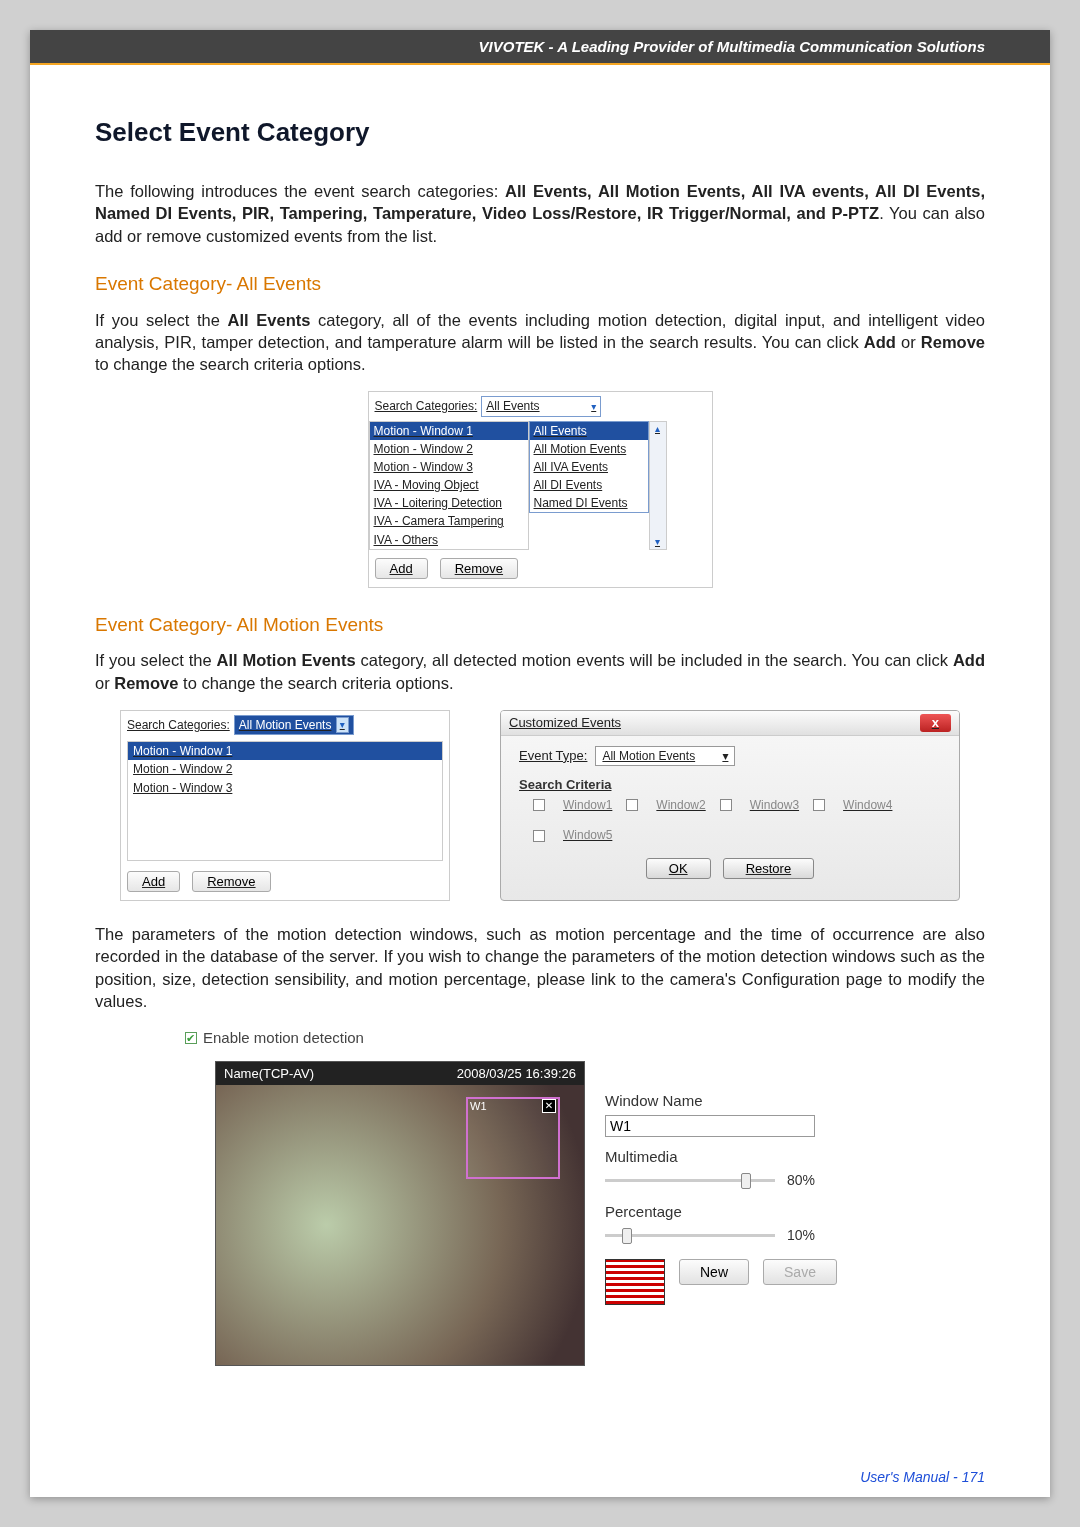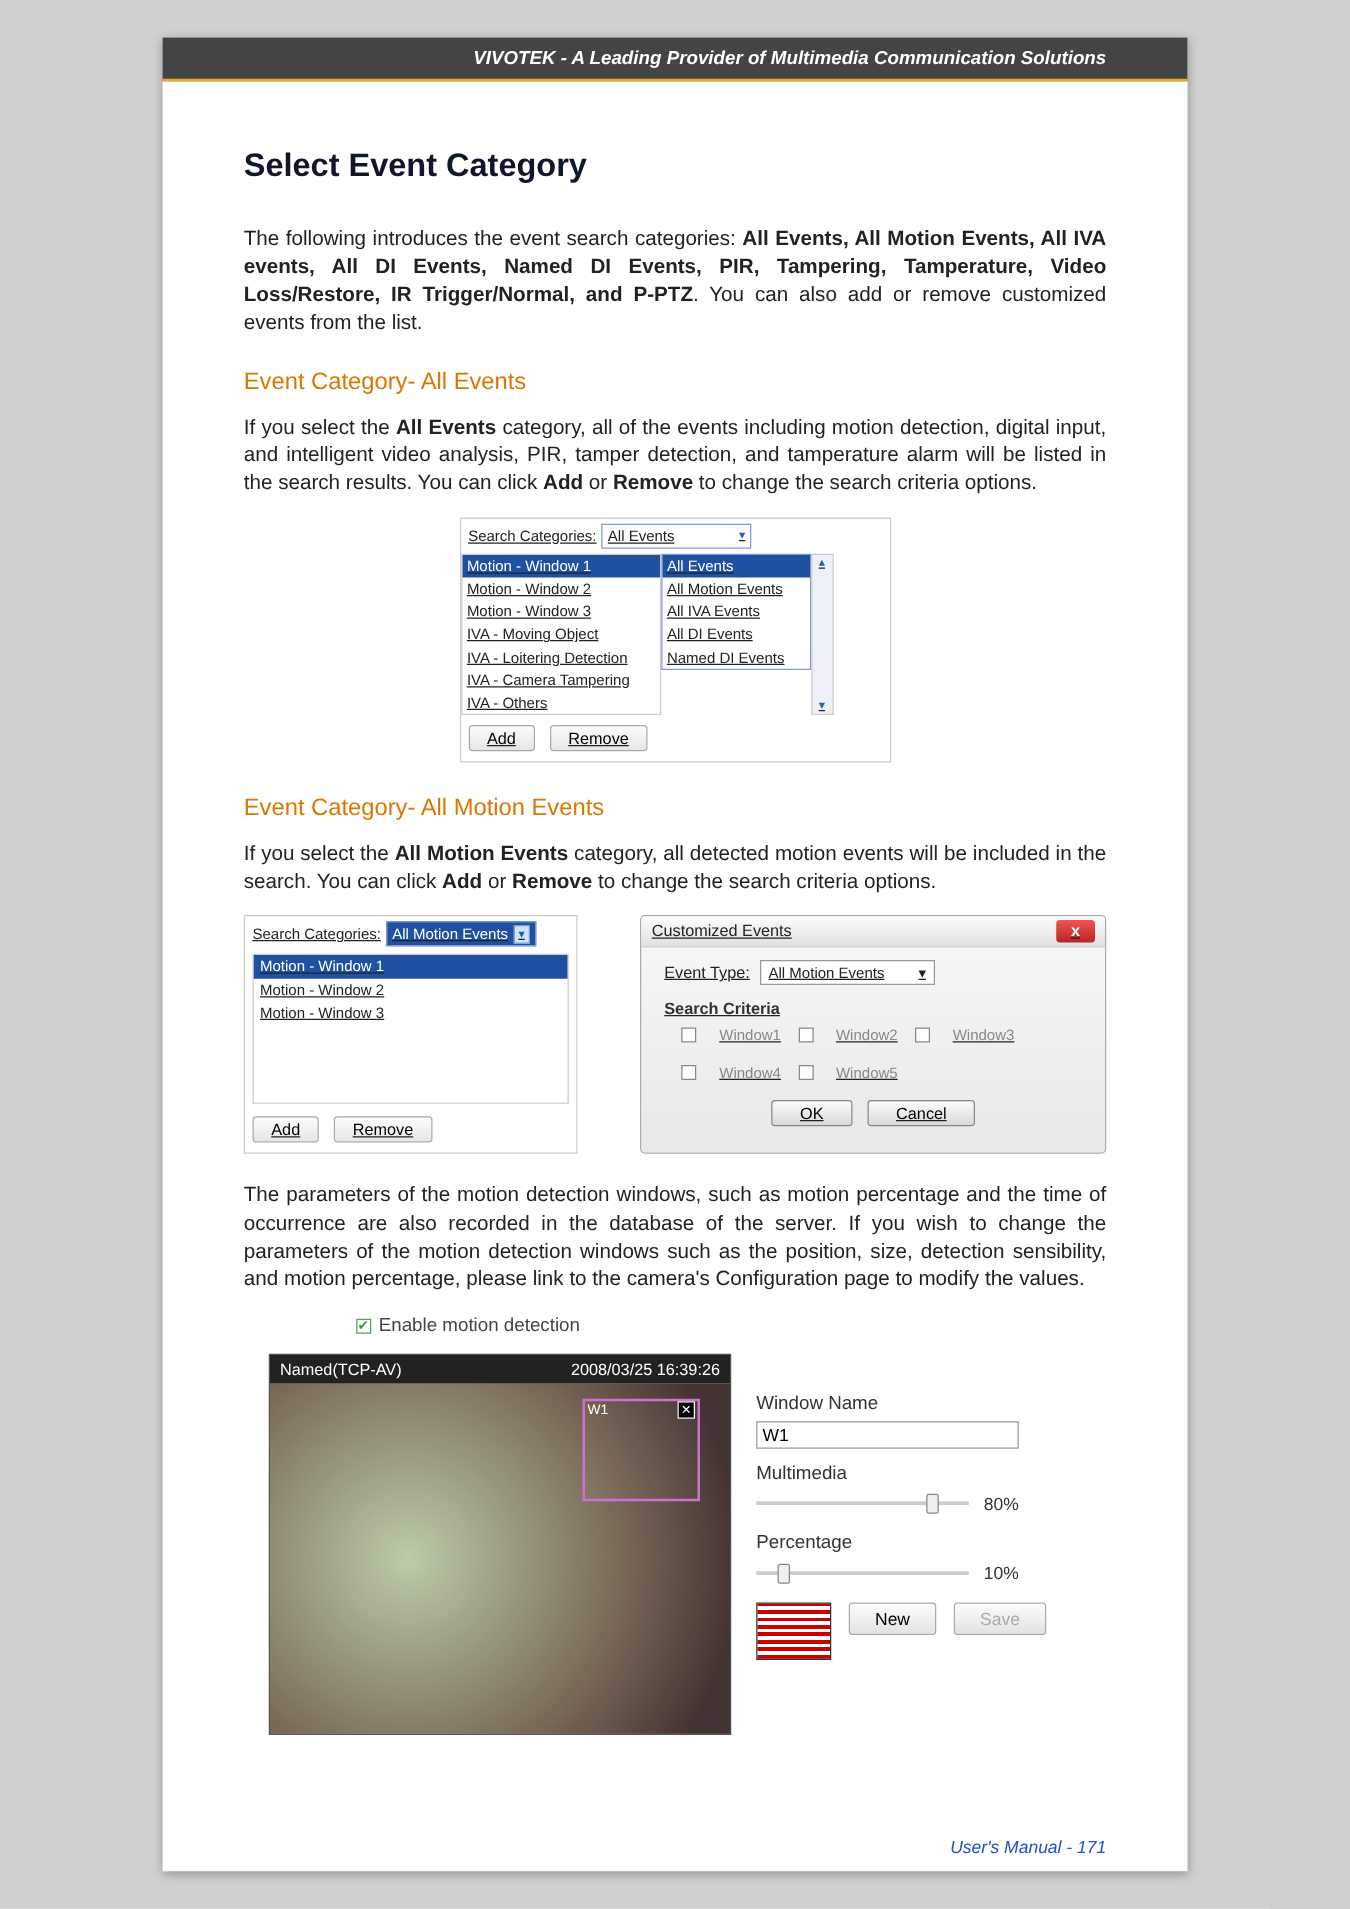--- a/index.html
+++ b/index.html
@@ -5,21 +5,21 @@
   * { box-sizing: border-box; margin: 0; padding: 0; }
   body {
     background: #d0d0d0;
     font-family: Arial, Helvetica, sans-serif;
     display: flex;
     justify-content: center;
     padding: 30px 0;
   }
   .page {
     background: #fff;
-    width: 820px;
+    width: 1020px;
     min-height: 1467px;
     position: relative;
     box-shadow: 0 2px 8px rgba(0,0,0,0.3);
     padding-bottom: 60px;
   }
   .header-bar {
     background: #444;
     color: #fff;
     font-style: italic;
     font-weight: bold;
@@ -368,39 +368,39 @@
                 <span class="chkbox"></span>
                 <span>Window4</span>
               </span>
             <span class="chk">
                 <span class="chkbox"></span>
                 <span>Window5</span>
               </span>
           </div>
           <div class="ce-btns">
             <button class="dlg-button">OK</button>
-            <button class="dlg-button">Cancel</button>
+            <button class="dlg-button">Restore</button>
           </div>
         </div>
       </div>
     </div>
 
     <p class="para">The parameters of the motion detection windows, such as motion percentage and the time of occurrence are also recorded in the database of the server. If you wish to change the parameters of the motion detection windows such as the position, size, detection sensibility, and motion percentage, please link to the camera's Configuration page to modify the values.</p>
 
     <div class="enable-md">
       <span class="chkbox">
           <span class="tick">✔</span>
         </span>
       <span>Enable motion detection</span>
     </div>
 
     <div class="cam-fig">
       <div class="cam-left">
         <div class="cam-title">
-          <span>Named(TCP-AV)</span>
+          <span>Name(TCP-AV)</span>
           <span>2008/03/25 16:39:26</span>
         </div>
         <div class="cam-image">
           <div class="cam-win">
             <div class="cam-win-title">
               <span>W1</span>
               <span class="cam-win-close">✕</span>
             </div>
           </div>
         </div>

